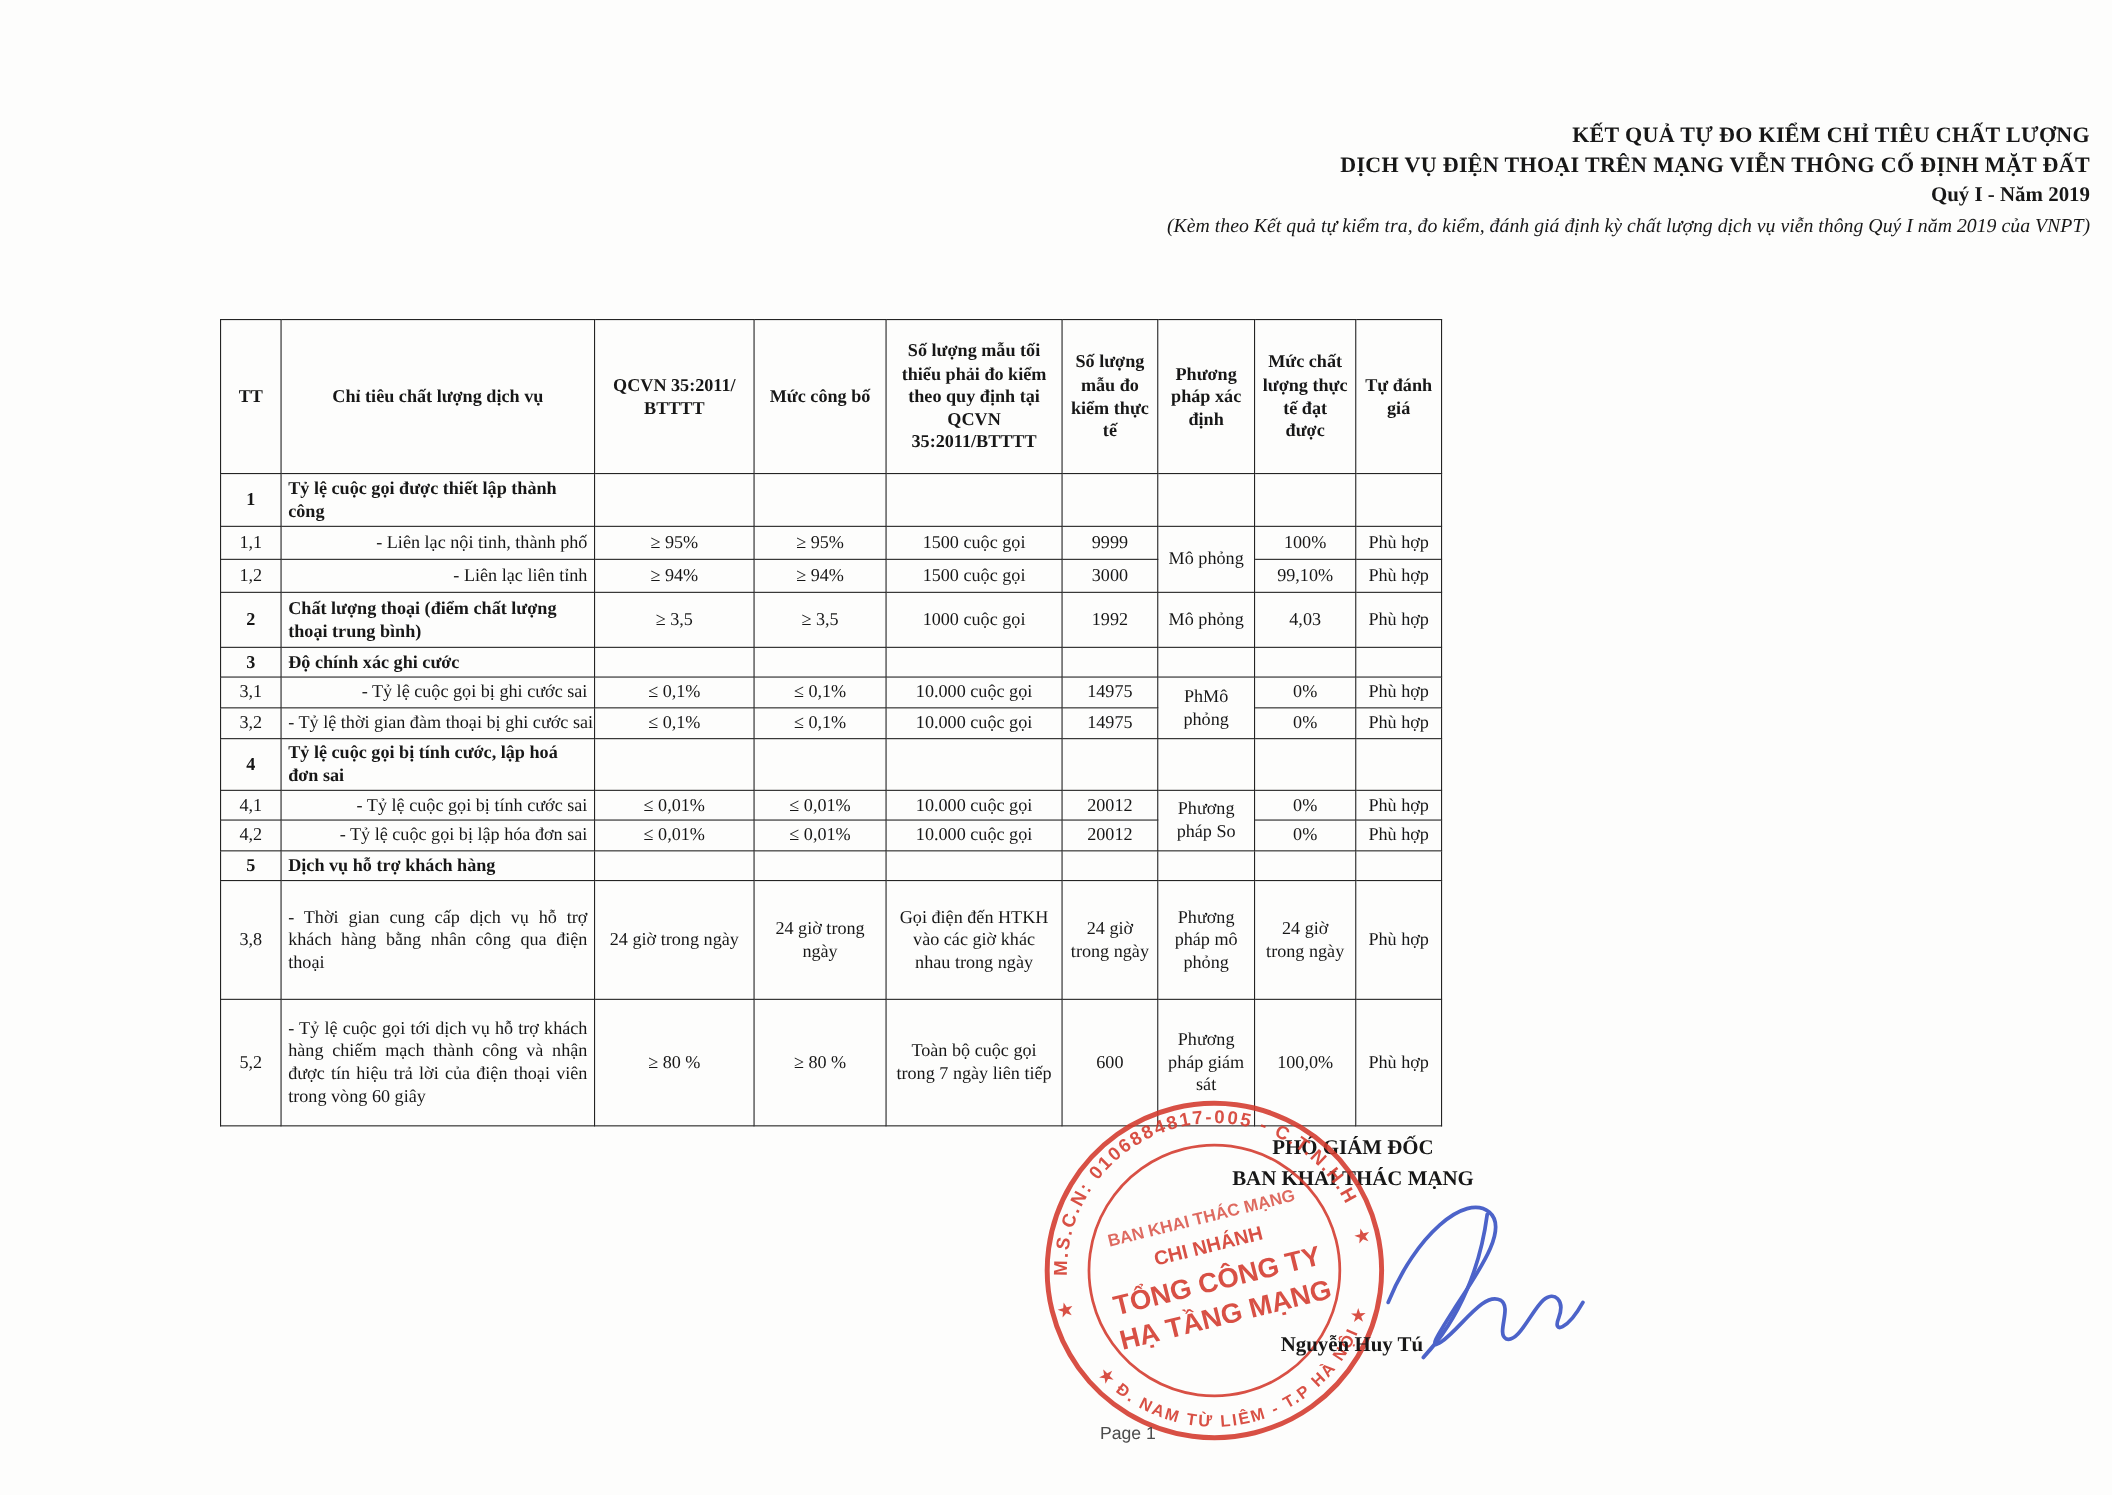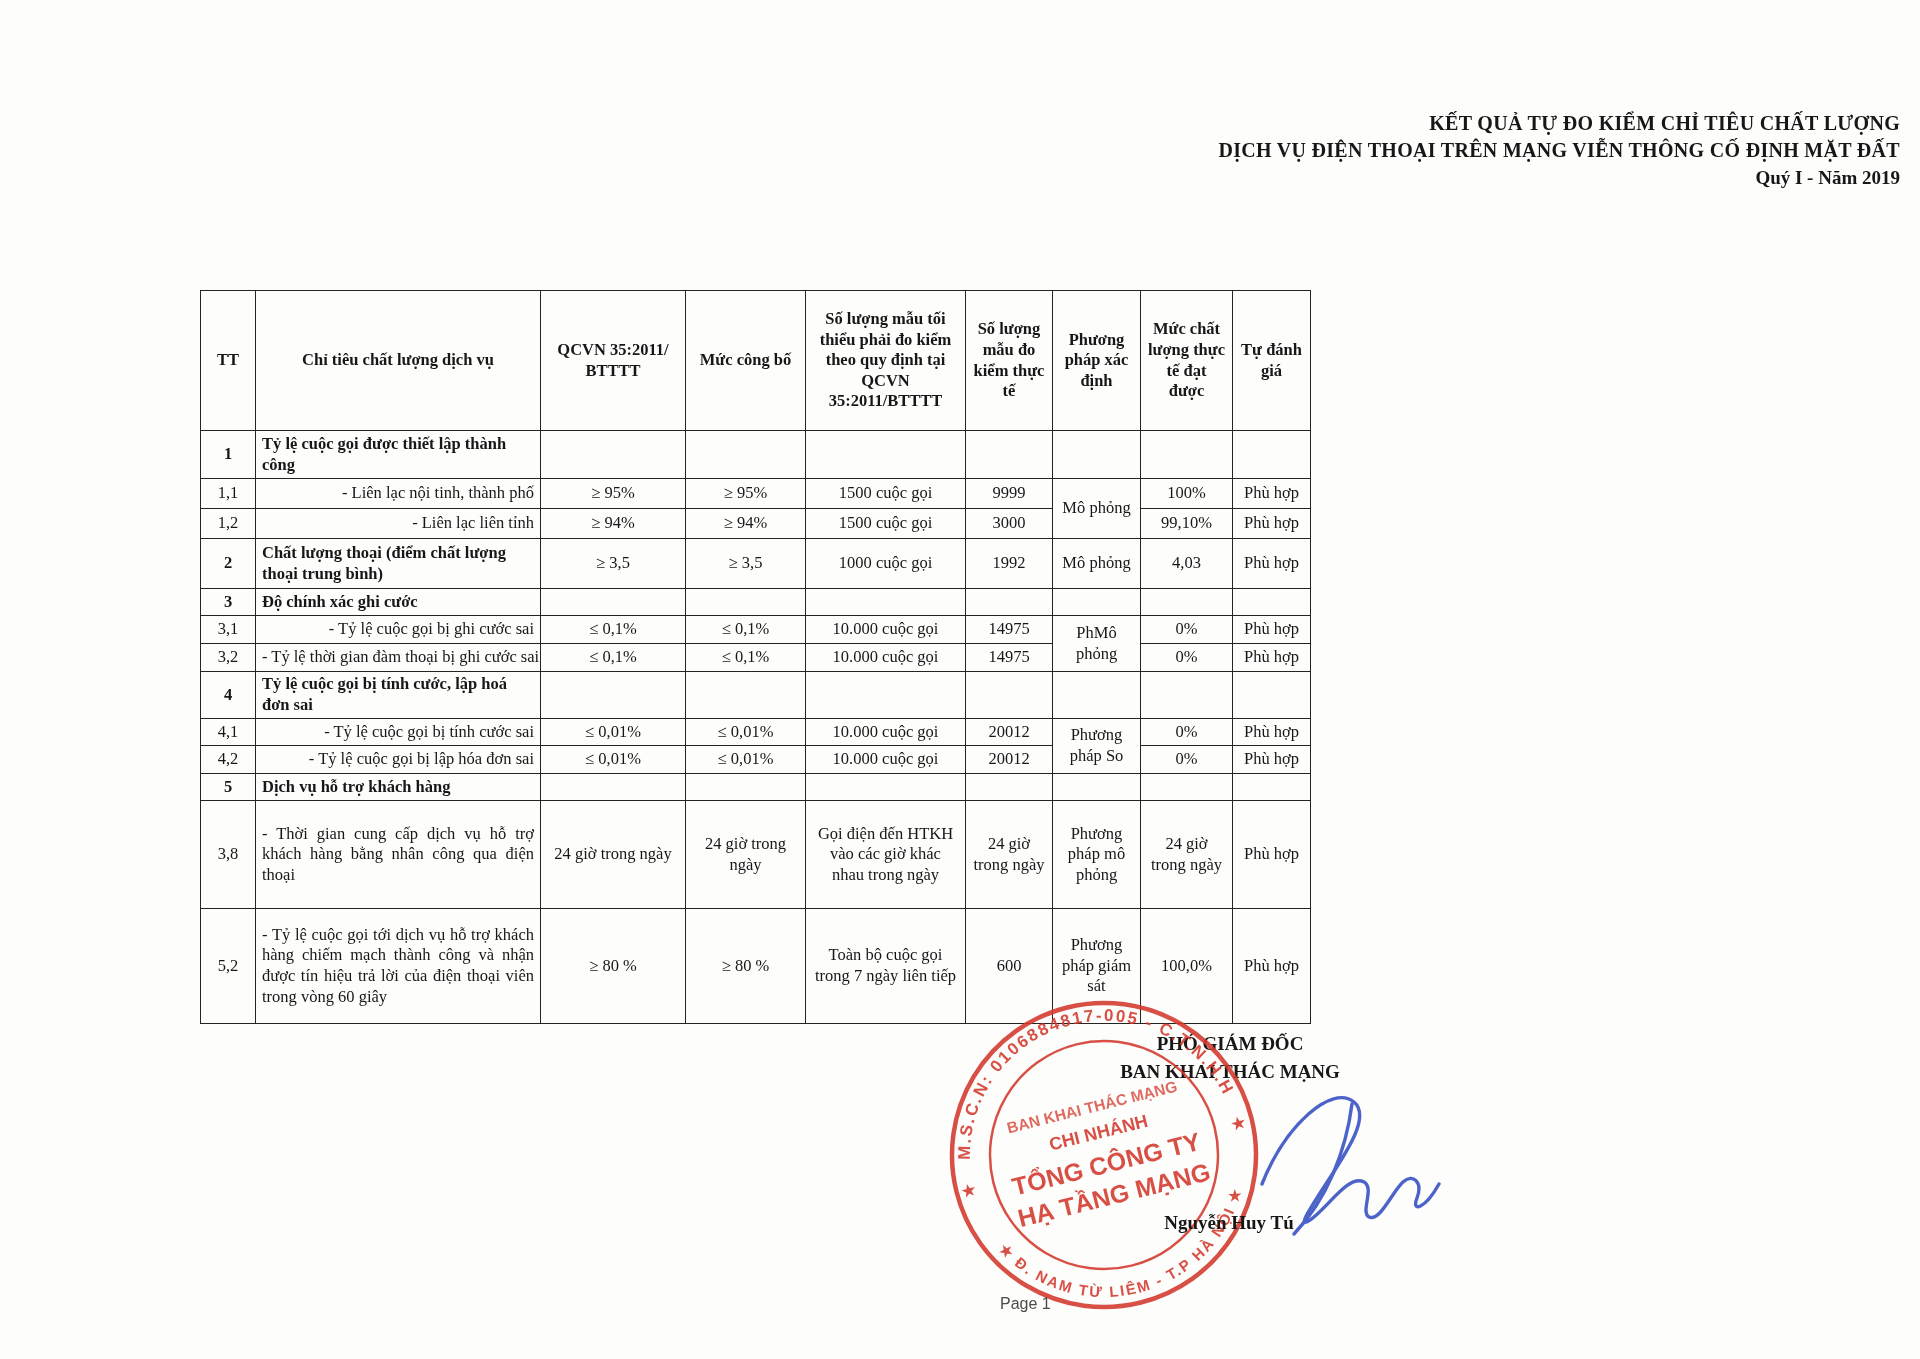--- a/index.html
+++ b/index.html
@@ -49,20 +49,21 @@
     font-family:"Liberation Sans", sans-serif;font-size:16px;color:#4c4c4c;}
   .stamp-sans{font-family:"Liberation Sans", sans-serif;}
 </style>
 </head>
 <body>
 
 <div class="titles">
   <div class="t1">KẾT QUẢ TỰ ĐO KIỂM CHỈ TIÊU CHẤT LƯỢNG</div>
   <div class="t2">DỊCH VỤ ĐIỆN THOẠI TRÊN MẠNG VIỄN THÔNG CỐ ĐỊNH MẶT ĐẤT</div>
   <div class="t3">Quý I - Năm 2019</div>
+  <div class="t5">(Kèm theo Kết quả tự kiểm tra, đo kiểm, đánh giá định kỳ chất lượng dịch vụ viễn thông Quý I năm 2019 của VNPT)</div>
 </div>
 
 <table class="report">
   <colgroup>
     <col style="width:55px">
       <col style="width:285px">
       <col style="width:145px">
     <col style="width:120px">
       <col style="width:160px">
       <col style="width:87px">

